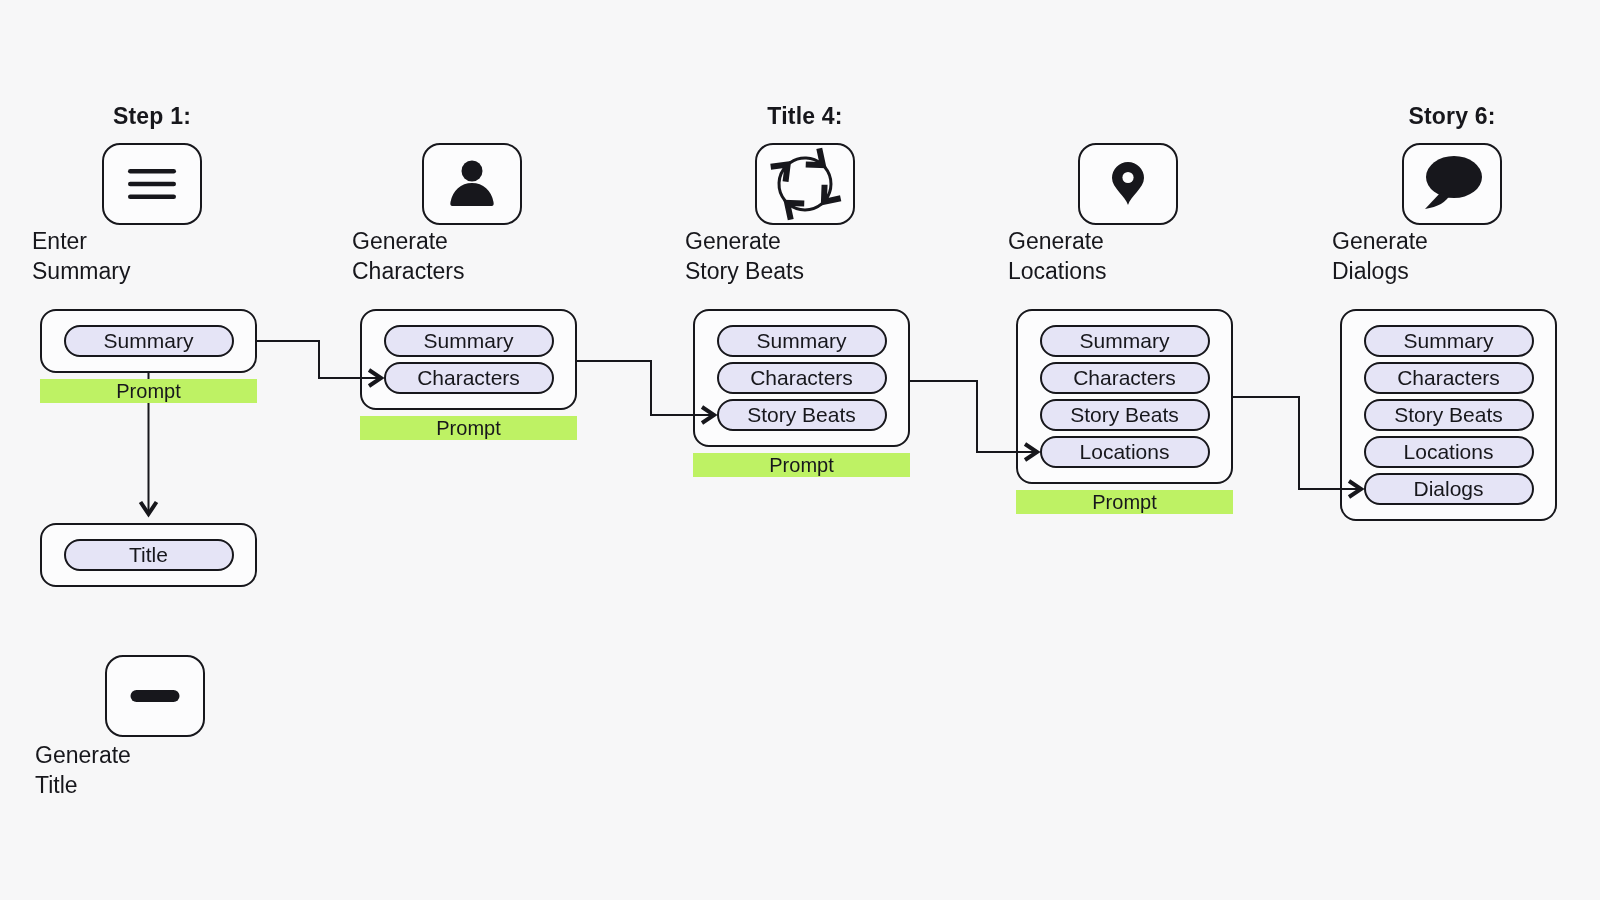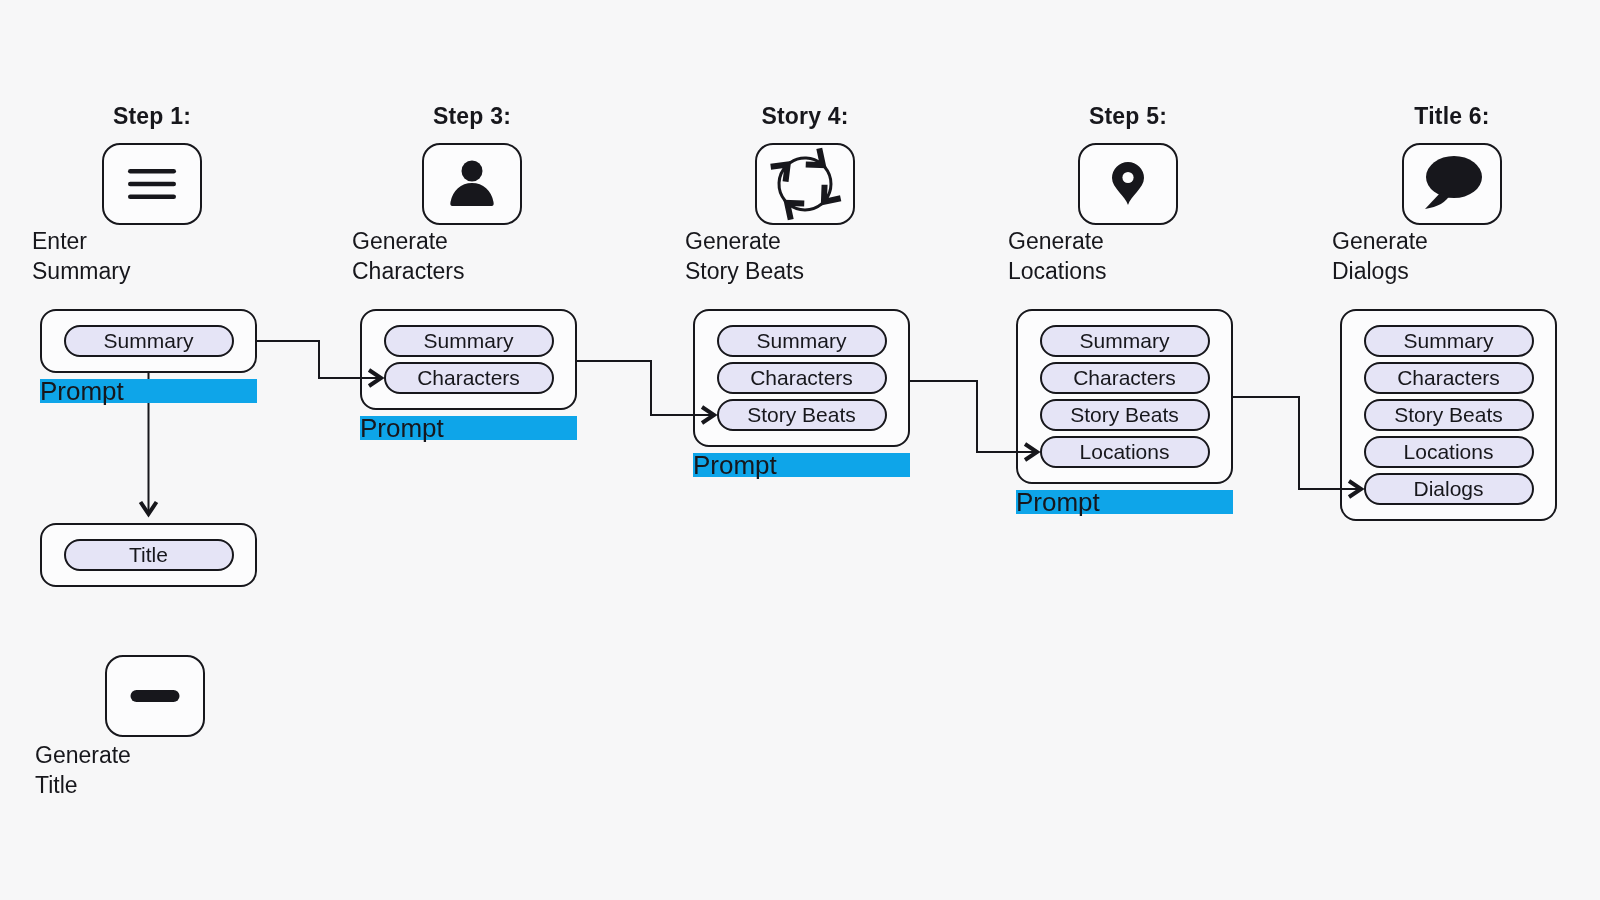--- a/index.html
+++ b/index.html
@@ -30,22 +30,22 @@
     box-sizing:border-box;display:flex;flex-direction:column;gap:5px;
     align-items:center;padding:14px 0;justify-content:flex-start;
   }
   .pill{
     width:170px;height:32px;box-sizing:border-box;border:2px solid #17171c;
     border-radius:16px;background:#e5e4f6;
     display:flex;align-items:center;justify-content:center;
     font-size:21px;line-height:28px;
   }
   .plabel{
-    width:217px;text-align:left;font-size:26px;line-height:24px;
-    background:#0ea5e9;
+    width:217px;text-align:center;font-size:20px;line-height:24px;
+    background:#bef264;
   }
   svg{display:block;}
 </style>
 </head>
 <body>
 
 <svg class="layer under" width="1600" height="900" viewBox="0 0 1600 900">
   <defs>
     <marker id="arrow-u" markerWidth="12" markerHeight="12" refX="8" refY="6" orient="auto">
       <path d="M2 2 L8 6 L2 10" fill="none" stroke="#17171c" stroke-width="2"></path>
@@ -80,38 +80,37 @@
   <div class="abs icon-box" style="left:105px;top:655px">
     <svg width="96" height="78" viewBox="-48 -39 96 78">
       <rect x="-24.5" y="-6" width="49" height="12" rx="6" fill="#17171c"></rect>
     </svg>
   </div>
   <div class="abs caption" style="left:35px;top:740px">
     <div>Generate</div>
     <div>Title</div>
   </div>
 
-  <div class="abs step-header" style="left:362px;top:102px">Step 3:</div>
   <div class="abs icon-box" style="left:422px;top:143px">
     <svg width="96" height="78" viewBox="-48 -39 96 78">
       <circle cx="0" cy="-13" r="10.5" fill="#17171c"></circle>
       <path d="M -19.5 22 L 19.5 22 C 21.5 22 22 20.5 21.5 18 C 19.5 6.5 11 -1 0 -1 C -11 -1 -19.5 6.5 -21.5 18 C -22 20.5 -21.5 22 -19.5 22 Z" fill="#17171c"></path>
     </svg>
   </div>
   <div class="abs caption" style="left:352px;top:226px">
     <div>Generate</div>
     <div>Characters</div>
   </div>
   <div class="abs pbox" style="left:360px;top:309px;height:101px">
     <div class="pill">Summary</div>
     <div class="pill">Characters</div>
   </div>
   <div class="abs plabel" style="left:360px;top:416px">Prompt</div>
 
-  <div class="abs step-header" style="left:695px;top:102px">Story 4:</div>
+  <div class="abs step-header" style="left:695px;top:102px">Title 4:</div>
   <div class="abs icon-box" style="left:755px;top:143px">
     <svg width="96" height="78" viewBox="-48 -39 96 78">
       <defs>
         <marker id="chev" markerWidth="9" markerHeight="9" refX="5" refY="4.5" orient="auto">
           <path d="M1 1 L5.5 4.5 L1 8" fill="none" stroke="#17171c" stroke-width="2"></path>
         </marker>
       </defs>
       <g fill="none" stroke="#17171c" stroke-width="3" stroke-linecap="round">
         <path d="M -14.9 -21.3 A 26 26 0 0 1 16.7 -19.9" marker-end="url(#chev)"></path>
         <path d="M 19.9 -16.7 A 26 26 0 0 1 19.9 16.7" marker-end="url(#chev)"></path>
@@ -124,40 +123,39 @@
     <div>Generate</div>
     <div>Story Beats</div>
   </div>
   <div class="abs pbox" style="left:693px;top:309px;height:138px">
     <div class="pill">Summary</div>
     <div class="pill">Characters</div>
     <div class="pill">Story Beats</div>
   </div>
   <div class="abs plabel" style="left:693px;top:453px">Prompt</div>
 
-  <div class="abs step-header" style="left:1018px;top:102px">Step 5:</div>
   <div class="abs icon-box" style="left:1078px;top:143px">
     <svg width="96" height="78" viewBox="-48 -39 96 78">
       <path d="M 0 21 C 2.5 12 16 4 16 -6 A 16 16 0 1 0 -16 -6 C -16 4 -2.5 12 0 21 Z" fill="#17171c"></path>
       <circle cx="0" cy="-6.5" r="5.6" fill="#fcfcfd"></circle>
     </svg>
   </div>
   <div class="abs caption" style="left:1008px;top:226px">
     <div>Generate</div>
     <div>Locations</div>
   </div>
   <div class="abs pbox" style="left:1016px;top:309px;height:175px">
     <div class="pill">Summary</div>
     <div class="pill">Characters</div>
     <div class="pill">Story Beats</div>
     <div class="pill">Locations</div>
   </div>
   <div class="abs plabel" style="left:1016px;top:490px">Prompt</div>
 
-  <div class="abs step-header" style="left:1342px;top:102px">Title 6:</div>
+  <div class="abs step-header" style="left:1342px;top:102px">Story 6:</div>
   <div class="abs icon-box" style="left:1402px;top:143px">
     <svg width="96" height="78" viewBox="-48 -39 96 78">
       <ellipse cx="2" cy="-7" rx="28" ry="21" fill="#17171c"></ellipse>
       <path d="M -11 8 L -27 25 C -14 23 -6 18 -2 11 Z" fill="#17171c"></path>
     </svg>
   </div>
   <div class="abs caption" style="left:1332px;top:226px">
     <div>Generate</div>
     <div>Dialogs</div>
   </div>

